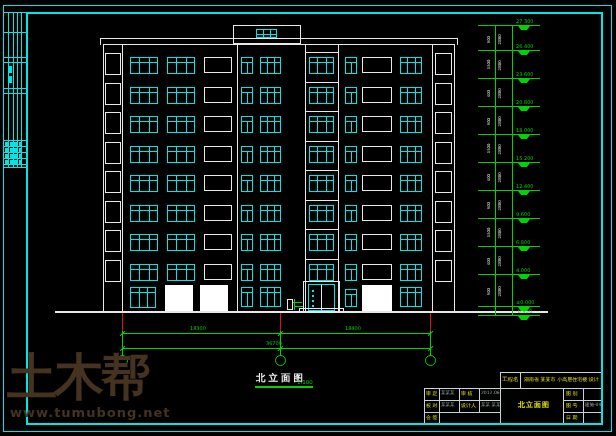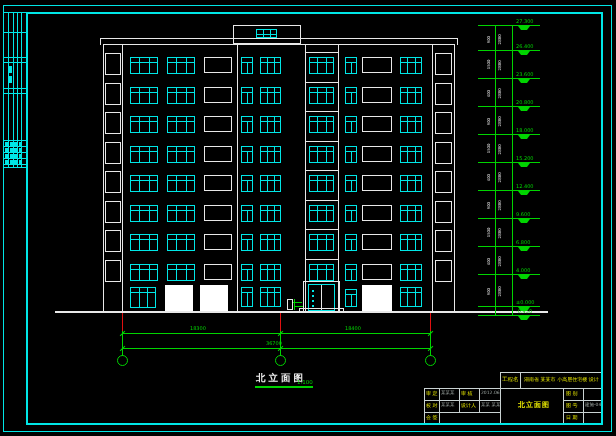--- a/index.html
+++ b/index.html
@@ -558,13 +558,15 @@
       <div class="abs txt ty" style="left: 461px; top: 415px; height: 7px; font-size: 5px; width: 17px;"></div>
       <div class="abs txt tgr" style="left: 481px; top: 415px; height: 6.5px; font-size: 4.5px; width: 18px;"></div>
       <div class="abs txt ty" style="left: 566px; top: 391px; height: 7px; font-size: 5px; width: 16px;">图 别</div>
       <div class="abs txt tgr" style="left: 585px; top: 391px; height: 6.5px; font-size: 4.5px; width: 16px;"></div>
       <div class="abs txt ty" style="left: 566px; top: 403px; height: 7px; font-size: 5px; width: 16px;">图 号</div>
       <div class="abs txt tgr" style="left: 585px; top: 403px; height: 6.5px; font-size: 4.5px; width: 16px;">建施-04</div>
       <div class="abs txt ty" style="left: 566px; top: 415px; height: 7px; font-size: 5px; width: 16px;">日 期</div>
       <div class="abs txt tgr" style="left: 585px; top: 415px; height: 6.5px; font-size: 4.5px; width: 16px;"></div>
     </div>
 
+  <div class="abs txt wm-logo" style="left:7px;top:352px;font-size:50px;">土木帮</div>
+  <div class="abs txt wm-url" style="left:10px;top:406px;font-size:13px;">www.tumubong.net</div>
 </div>
 
 </body></html>

